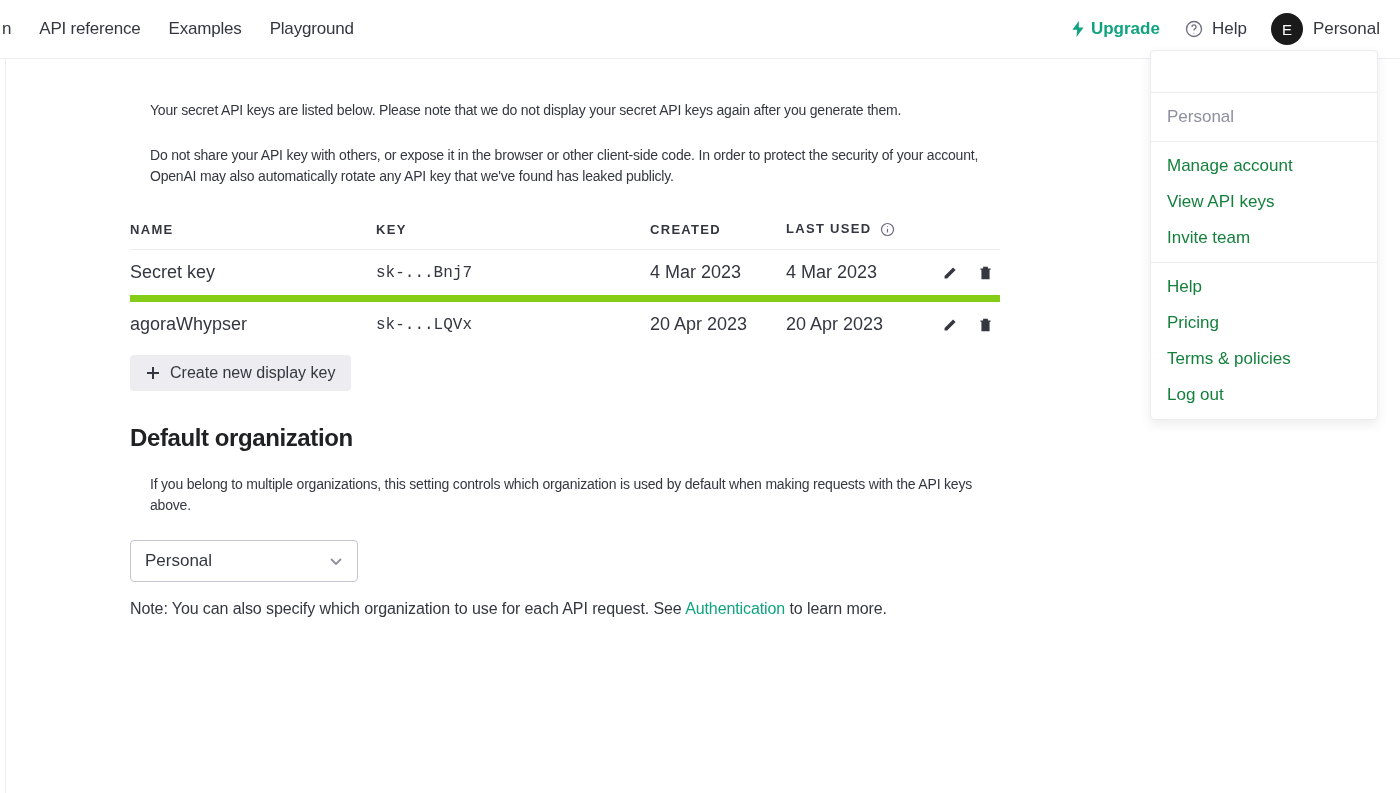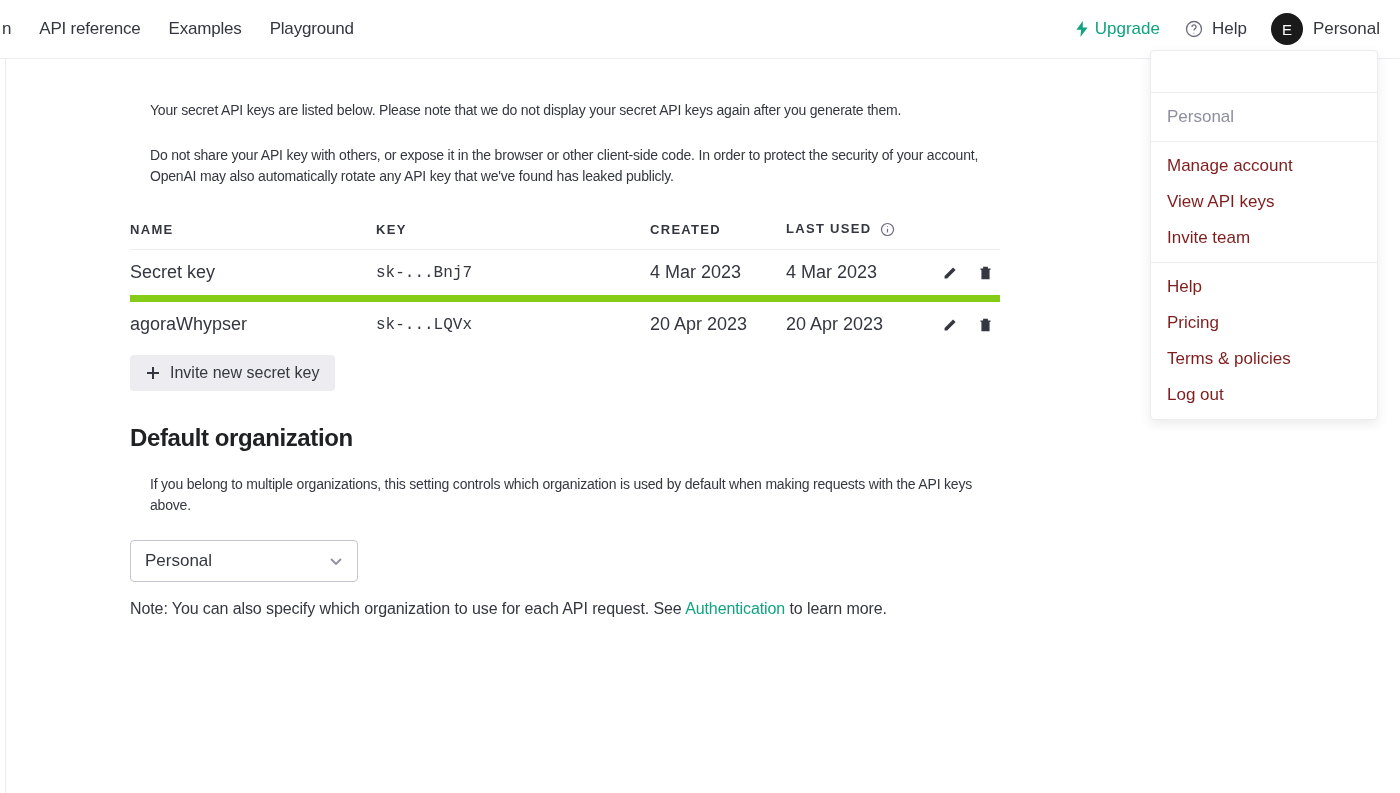--- a/index.html
+++ b/index.html
@@ -47,21 +47,21 @@
     display: flex;
     align-items: center;
     gap: 24px;
   }
   .upgrade {
     display: flex;
     align-items: center;
     gap: 6px;
     color: #10a37f;
     font-size: 17px;
-    font-weight: 400;
+    font-weight: 700;
     cursor: pointer;
   }
   .upgrade svg { width: 14px; height: 16px; fill: #10a37f; }
   .help {
     display: flex;
     align-items: center;
     gap: 8px;
     color: #353740;
     font-size: 17px;
     cursor: pointer;
@@ -231,21 +231,21 @@
   .dropdown .section:last-child {
     border-bottom: none;
   }
   .dropdown .blank {
     height: 42px;
     border-bottom: 1px solid #ececf1;
   }
   .dropdown .item {
     padding: 8px 16px;
     font-size: 17px;
-    color: #7f1d1d;
+    color: #15803d;
     cursor: pointer;
   }
   .dropdown .item.muted {
     color: #8e8ea0;
     cursor: default;
   }
 </style>
 </head>
 <body>
 
@@ -344,21 +344,21 @@
         </td>
       </tr>
     </tbody>
   </table>
 
   <button class="create-btn">
     <svg viewBox="0 0 14 14">
         <line x1="7" y1="1" x2="7" y2="13"></line>
         <line x1="1" y1="7" x2="13" y2="7"></line>
       </svg>
-    <span>Invite new secret key</span>
+    <span>Create new display key</span>
   </button>
 
   <h2>Default organization</h2>
   <p class="para">If you belong to multiple organizations, this setting controls which organization is used by default when making requests with the API keys above.</p>
 
   <div class="select-box">
     <span>Personal</span>
     <svg viewBox="0 0 14 14">
         <polyline points="2,5 7,10 12,5"></polyline>
       </svg>

